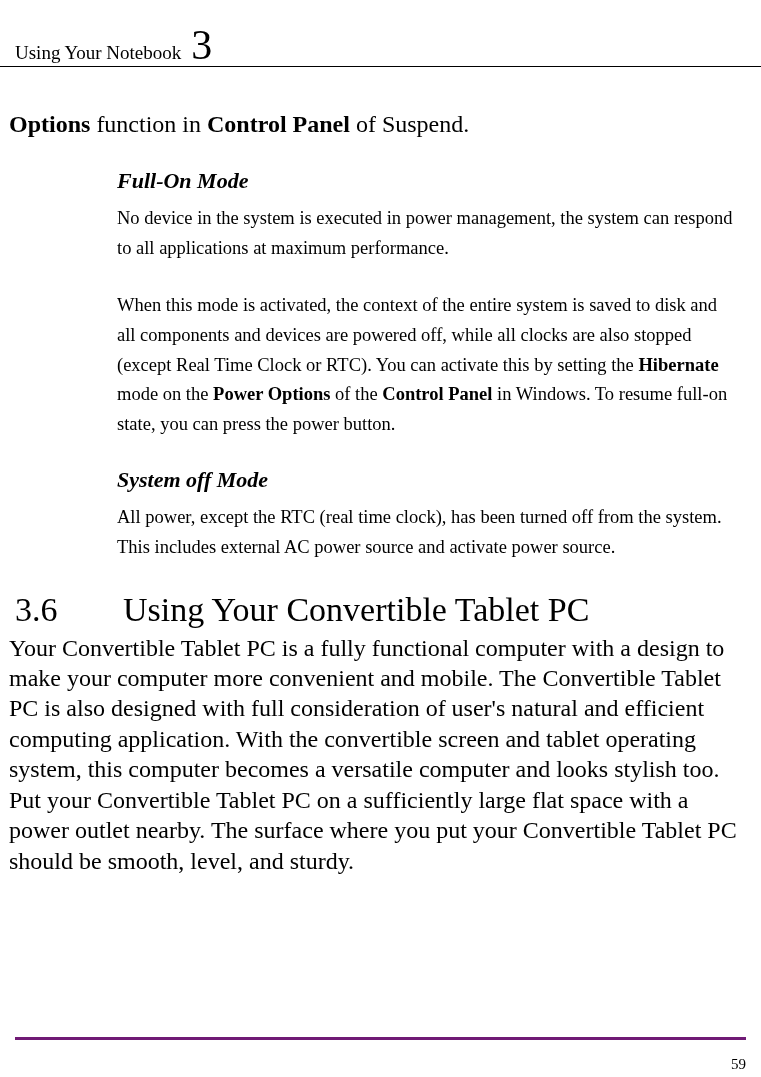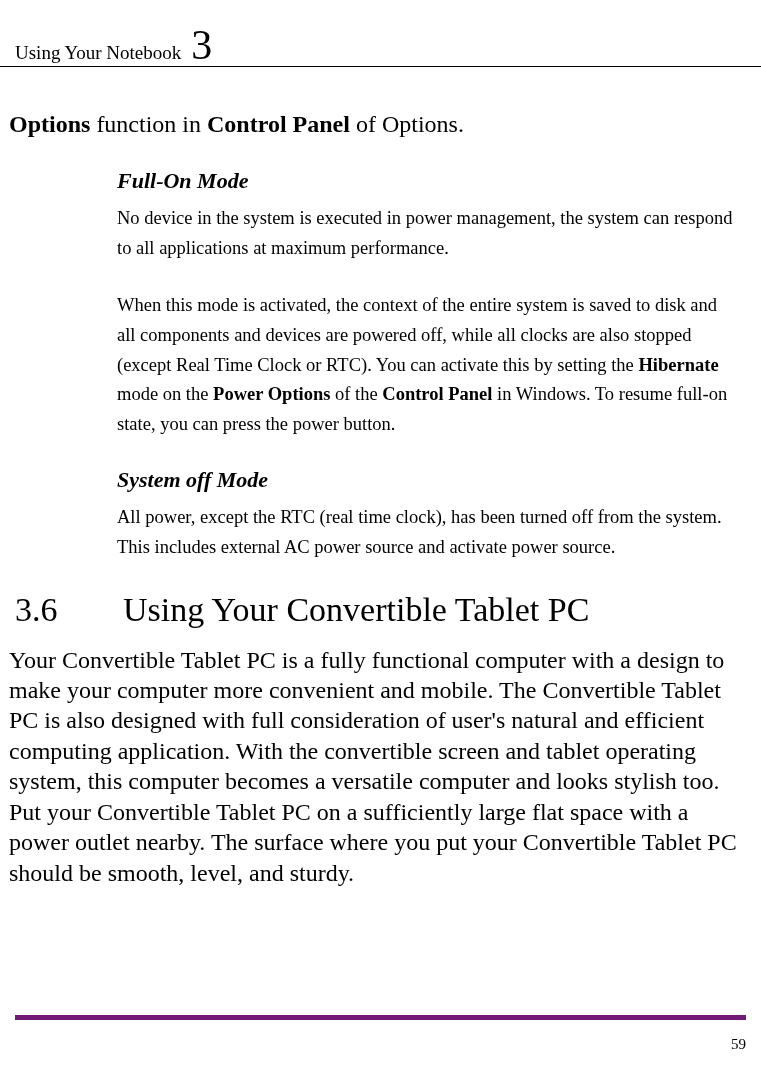--- a/index.html
+++ b/index.html
@@ -61,64 +61,64 @@
       line-height: 1.6;
     }
     .mode-body .bold {
       font-weight: bold;
       margin-top: 42px;
     }
     .section-heading-row {
       display: flex;
       align-items: center;
       margin-top: 22px;
-      margin-bottom: 16px;
+      margin-bottom: 4px;
     }
     .section-number {
       font-family: 'Times New Roman', serif;
       font-size: 34px;
       width: 108px;
       padding-left: 6px;
       flex-shrink: 0;
     }
     .section-title {
       font-family: 'Times New Roman', serif;
       font-size: 34px;
     }
     .section-body {
       font-family: 'Times New Roman', Times, serif;
       font-size: 24px;
       line-height: 1.27;
       padding-right: 4px;
     }
     .footer {
       position: absolute;
-      bottom: 12px;
+      bottom: 0;
       left: 15px;
       right: 15px;
-      border-top: 5px solid #701a75;
+      border-top: 3px solid #701a75;
       text-align: right;
       font-family: Garamond, Georgia, serif;
       font-size: 15px;
       padding-top: 16px;
-      padding-bottom: 12px;
+      padding-bottom: 4px;
     }
   </style>
 </head>
 <body>
 
 <div class="header">
   <span class="header-title">Using Your Notebook</span>
   <span class="header-number">3</span>
 </div>
 
 <div class="content">
 
   <div class="intro">
-    <span class="bold">Options</span><span> function in </span><span class="bold">Control Panel</span><span> of Options.</span><br>
+    <span class="bold">Options</span><span> function in </span><span class="bold">Control Panel</span><span> of Suspend.</span><br>
   </div>
 
   <div class="mode-block">
     <div class="mode-heading">Full-On Mode</div>
     <div class="mode-body">No device in the system is executed in power management, the system can respond to all applications at maximum performance.</div>
   </div>
 
   <div class="mode-block">
     <div class="mode-body"><span>When this mode is activated, the context of the entire system is saved to disk and all components and devices are powered off, while all clocks are also stopped (except Real Time Clock or RTC). You can activate this by setting the </span><span class="bold">Hibernate</span><span> mode on the </span><span class="bold">Power Options</span><span> of the </span><span class="bold">Control Panel</span><span> in Windows. To resume full-on state, you can press the power button.</span></div>
   </div>

